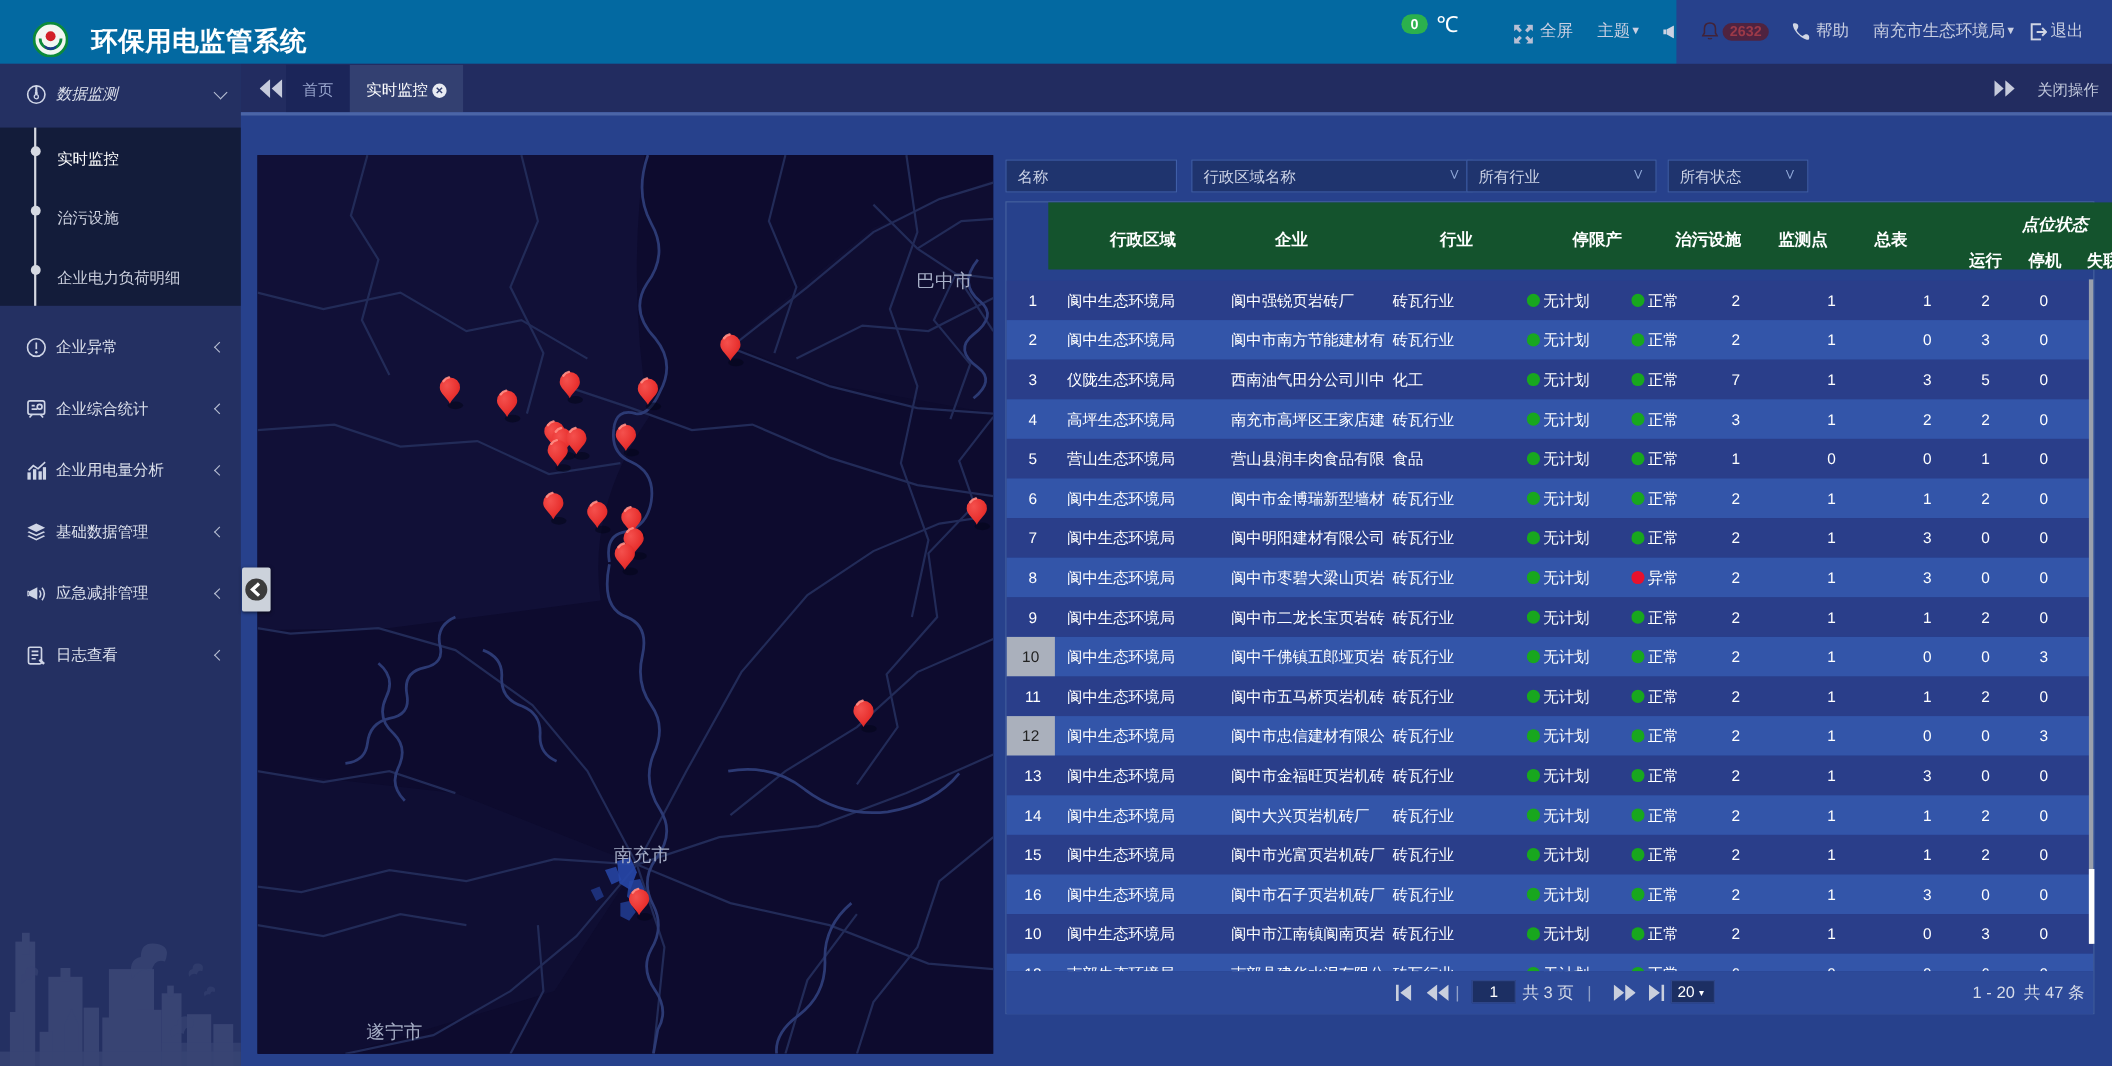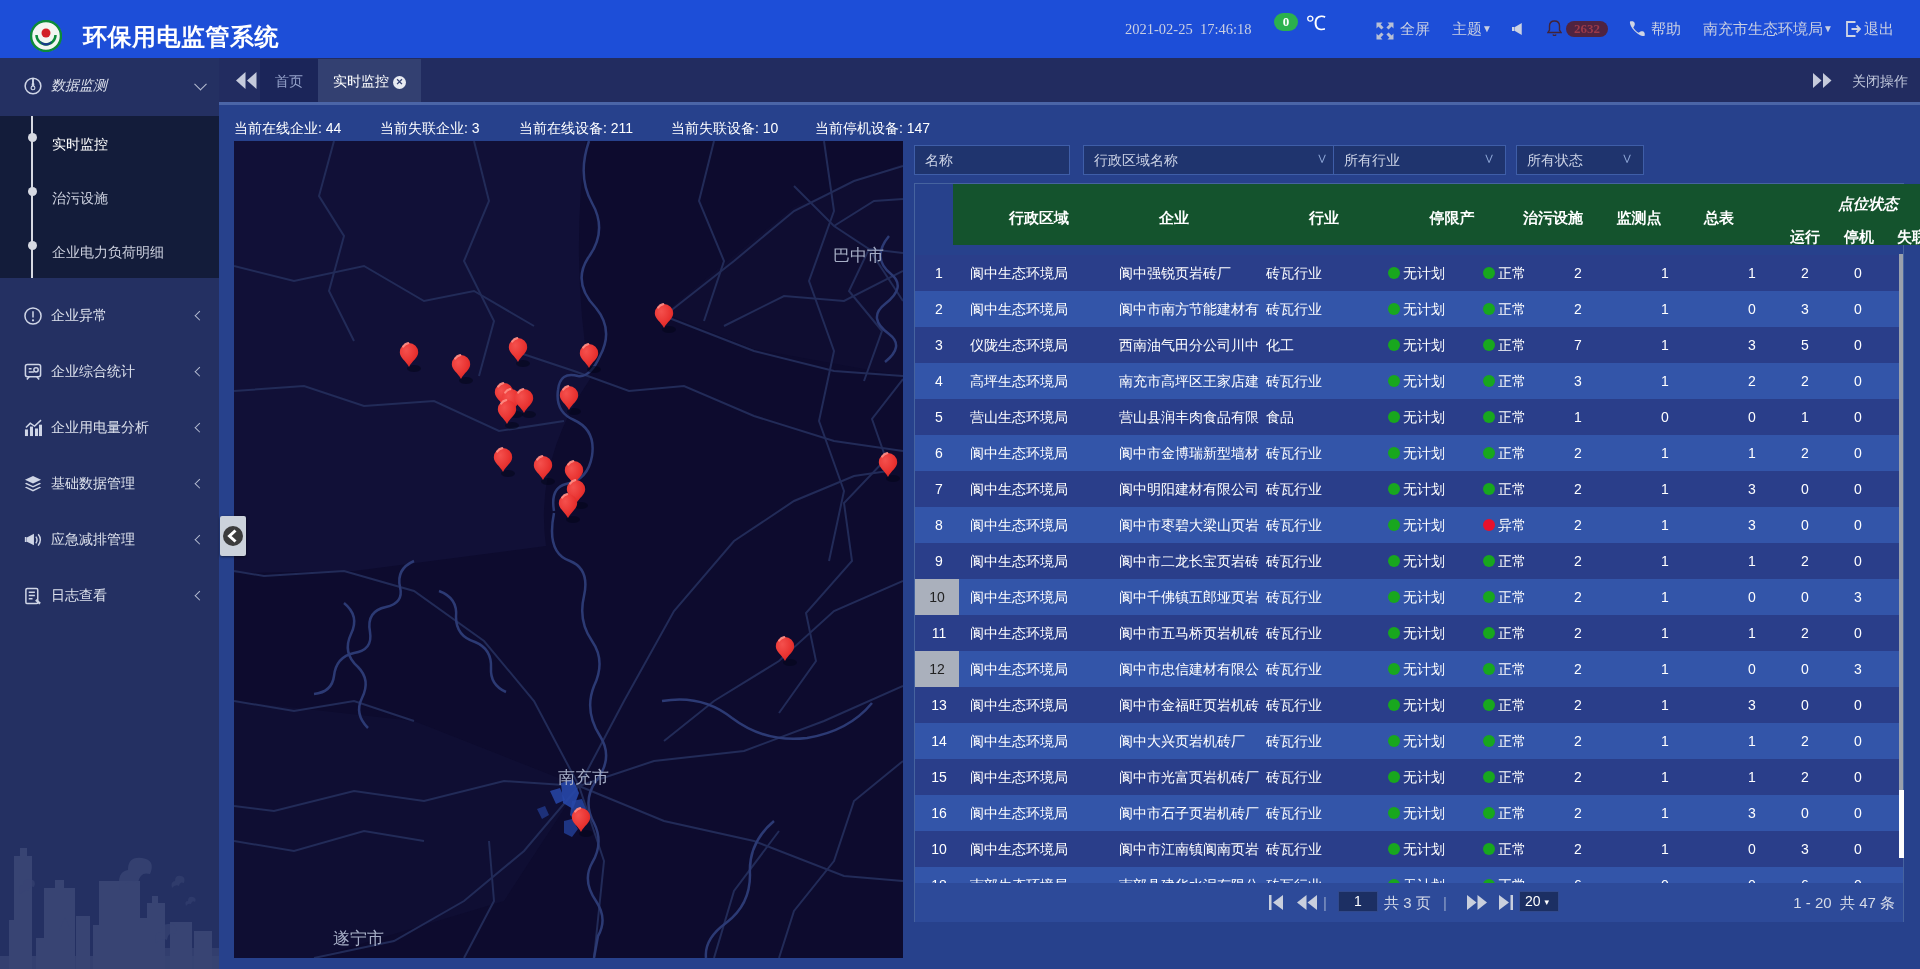--- a/index.html
+++ b/index.html
@@ -1,18 +1,18 @@
 <!DOCTYPE html>
 <html lang="zh"><head>
 <meta charset="utf-8">
 <style>
 *{margin:0;padding:0;box-sizing:border-box;}
 html,body{width:1920px;height:969px;overflow:hidden;background:#27418c;font-family:"Liberation Sans",sans-serif;}
 .abs{position:absolute;}
-#header{position:absolute;left:0;top:0;width:1920px;height:58px;background:#1d4ed8;font-family:Liberation Serif, serif;}
+#header{position:absolute;left:0;top:0;width:1524px;height:58px;background:#0369a1;}
 #title{position:absolute;left:83px;top:21px;font-size:24px;font-weight:bold;color:#fff;letter-spacing:0.5px;}
 .hright{position:absolute;top:0;height:58px;line-height:58px;color:#c9cfe2;font-size:15px;white-space:nowrap;}
 #sidebar{position:absolute;left:0;top:58px;width:219px;height:911px;background:#243062;}
 #submenu{position:absolute;left:0;top:58px;width:219px;height:162px;background:#131c3a;}
 .mitem{position:absolute;left:0;width:219px;height:56px;color:#dde1ec;font-size:14px;}
 .mitem .txt{position:absolute;left:51px;top:50%;transform:translateY(-50%);}
 .mitem .chev{position:absolute;right:16px;top:50%;width:7px;height:7px;border-left:1.7px solid #b6bdd2;border-bottom:1.7px solid #b6bdd2;transform:translateY(-55%) rotate(45deg);}
 .chevd{position:absolute;right:14px;top:50%;width:9px;height:9px;border-left:1.7px solid #b6bdd2;border-bottom:1.7px solid #b6bdd2;transform:translateY(-70%) rotate(-45deg);}
 .sub{position:absolute;left:52px;color:#ccd0de;font-size:14px;}
 #tabbar{position:absolute;left:219px;top:58px;width:1701px;height:44px;background:#222c60;}
@@ -47,21 +47,20 @@
 <body>
 <div id="header">
   <svg class="abs" style="left:30px;top:20px" width="32" height="32" viewBox="0 0 32 32">
     <circle cx="16" cy="16" r="15.5" fill="#f2f6f2"></circle>
     <circle cx="16" cy="16" r="15" fill="none" stroke="#0c8a3a" stroke-width="2.5"></circle>
     <circle cx="16" cy="13" r="4.5" fill="#d22027"></circle>
     <path d="M6.5 15 a9.5 9.5 0 0 0 19 0" fill="none" stroke="#0c8a3a" stroke-width="2.5"></path>
     <path d="M10 21 q6 4.5 12 0 l-1.5 3 q-4.5 3 -9 0 z" fill="#1a3a8c"></path>
   </svg>
   <div id="title">环保用电监管系统</div>
-  <div class="hright" style="left:1125px;font-size:14.5px;">2021-02-25&nbsp; 17:46:18</div>
   <div class="abs" style="left:1274px;top:13px;width:24px;height:18px;border-radius:9px;background:#2bb14d;color:#fff;font-size:13px;font-weight:bold;text-align:center;line-height:18px;">0</div>
   <div class="hright" style="left:1306px;color:#fff;font-size:20px;line-height:47px;">℃</div>
   <svg class="abs" style="left:1376px;top:22px" width="18" height="18" viewBox="0 0 18 18" fill="#b8bfd4">
     <path d="M0.5 0.5 L6.5 0.5 L4.6 2.4 L7.6 5.4 L5.4 7.6 L2.4 4.6 L0.5 6.5 Z"></path>
     <path d="M17.5 0.5 L11.5 0.5 L13.4 2.4 L10.4 5.4 L12.6 7.6 L15.6 4.6 L17.5 6.5 Z"></path>
     <path d="M0.5 17.5 L6.5 17.5 L4.6 15.6 L7.6 12.6 L5.4 10.4 L2.4 13.4 L0.5 11.5 Z"></path>
     <path d="M17.5 17.5 L11.5 17.5 L13.4 15.6 L10.4 12.6 L12.6 10.4 L15.6 13.4 L17.5 11.5 Z"></path>
   </svg>
   <div class="hright" style="left:1400px;">全屏</div>
   <div class="hright" style="left:1452px;">主题<span style="font-size:10px;vertical-align:2px;">▼</span></div>
@@ -199,27 +198,20 @@
   <div class="tab" style="left:99px;width:103px;background:#334071;color:#fff;text-align:center;">实时监控 <span style="display:inline-block;width:13px;height:13px;border-radius:50%;background:#e8ebf2;color:#334071;font-size:9px;line-height:13px;vertical-align:1px;font-weight:bold;">✕</span></div>
   <svg class="abs" style="left:1594px;top:15px" width="19" height="15" viewBox="0 0 19 15" fill="#c6cbdc">
     <path d="M0 0 L0 15 L8.5 7.5 Z"></path>
       <path d="M10 0 L10 15 L18.5 7.5 Z"></path>
   </svg>
   <div class="tab" style="left:1633px;color:#bfc6da;">关闭操作</div>
 </div>
 
 <div id="content">
   <div id="topshadow"></div>
-  <div id="stats">
-    <span style="left:15px;">当前在线企业: 44</span>
-    <span style="left:161px;">当前失联企业: 3</span>
-    <span style="left:300px;">当前在线设备: 211</span>
-    <span style="left:452px;">当前失联设备: 10</span>
-    <span style="left:596px;">当前停机设备: 147</span>
-  </div>
 
   <div id="map">
     <svg width="669" height="817" viewBox="0 0 669 817">
       <defs>
         <radialGradient id="pingrad" cx="0.35" cy="0.3" r="0.9">
           <stop offset="0" stop-color="#f4504d"></stop>
           <stop offset="0.6" stop-color="#e8312f"></stop>
           <stop offset="1" stop-color="#c2201f"></stop>
         </radialGradient>
         <g id="pin">

